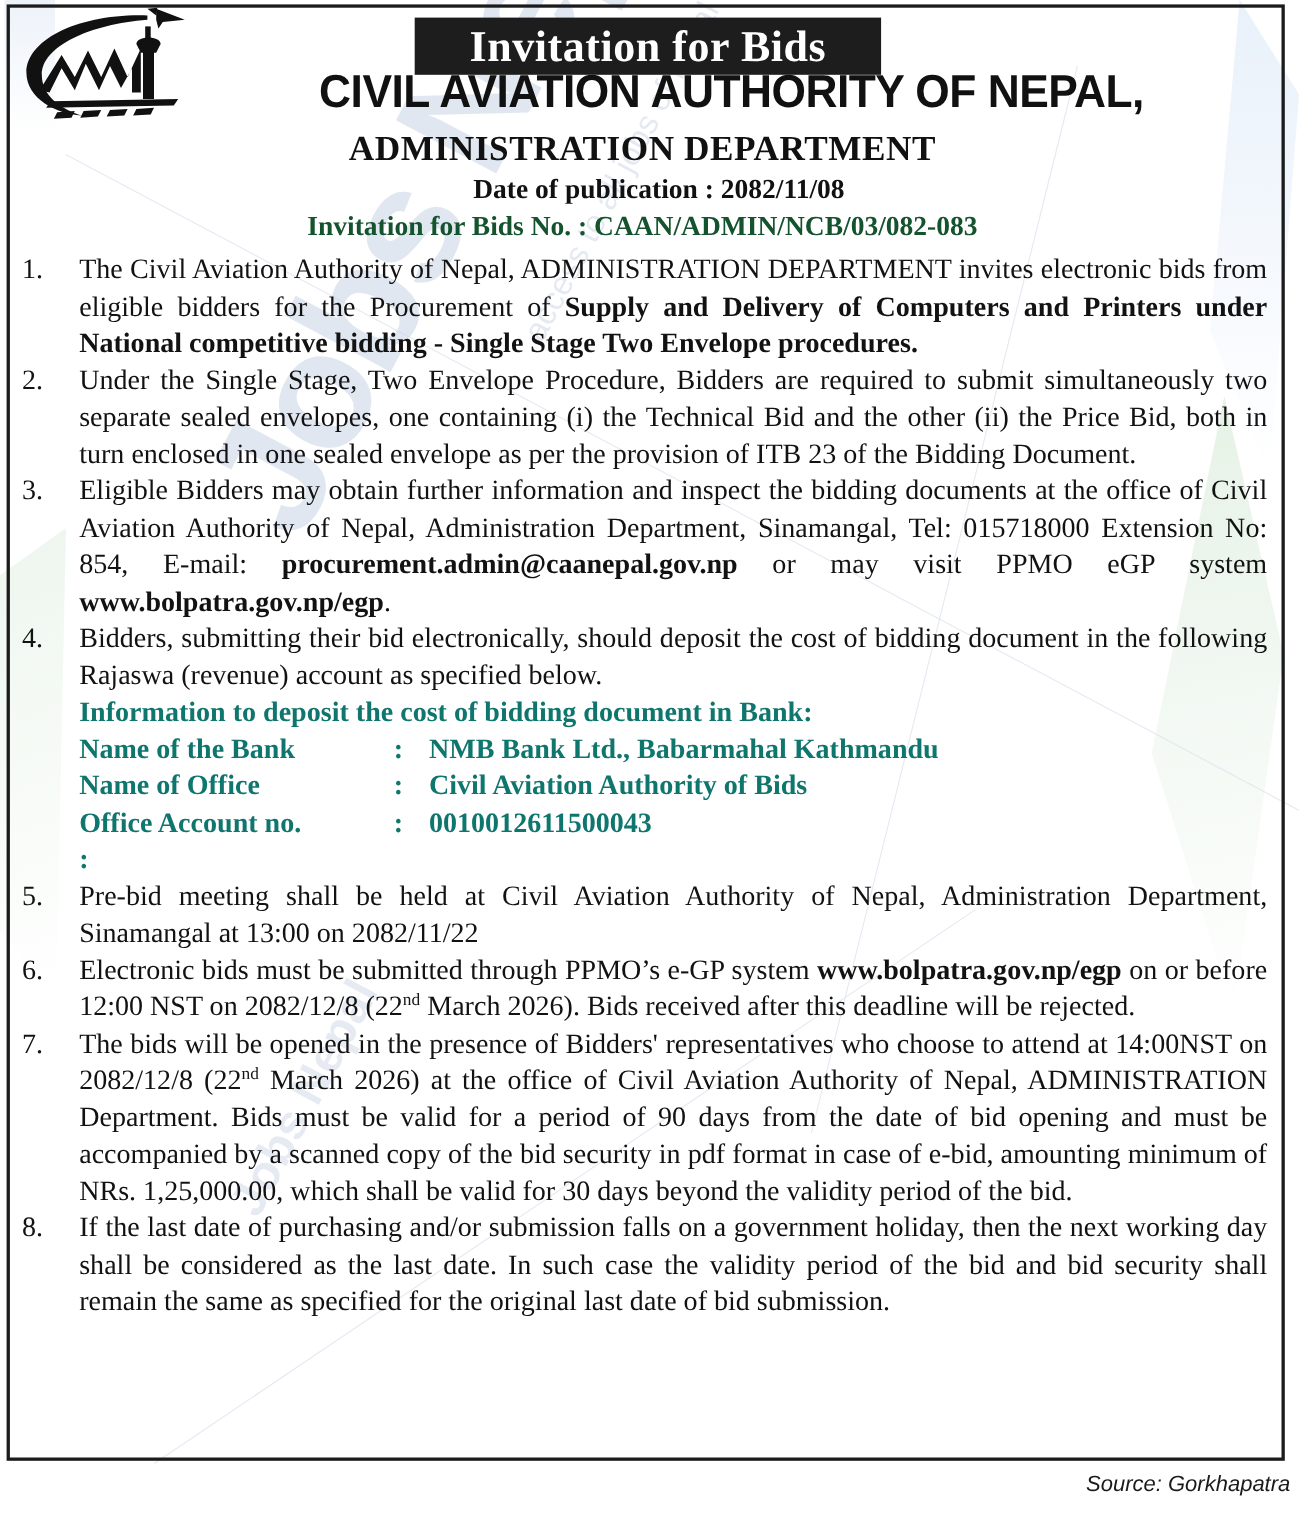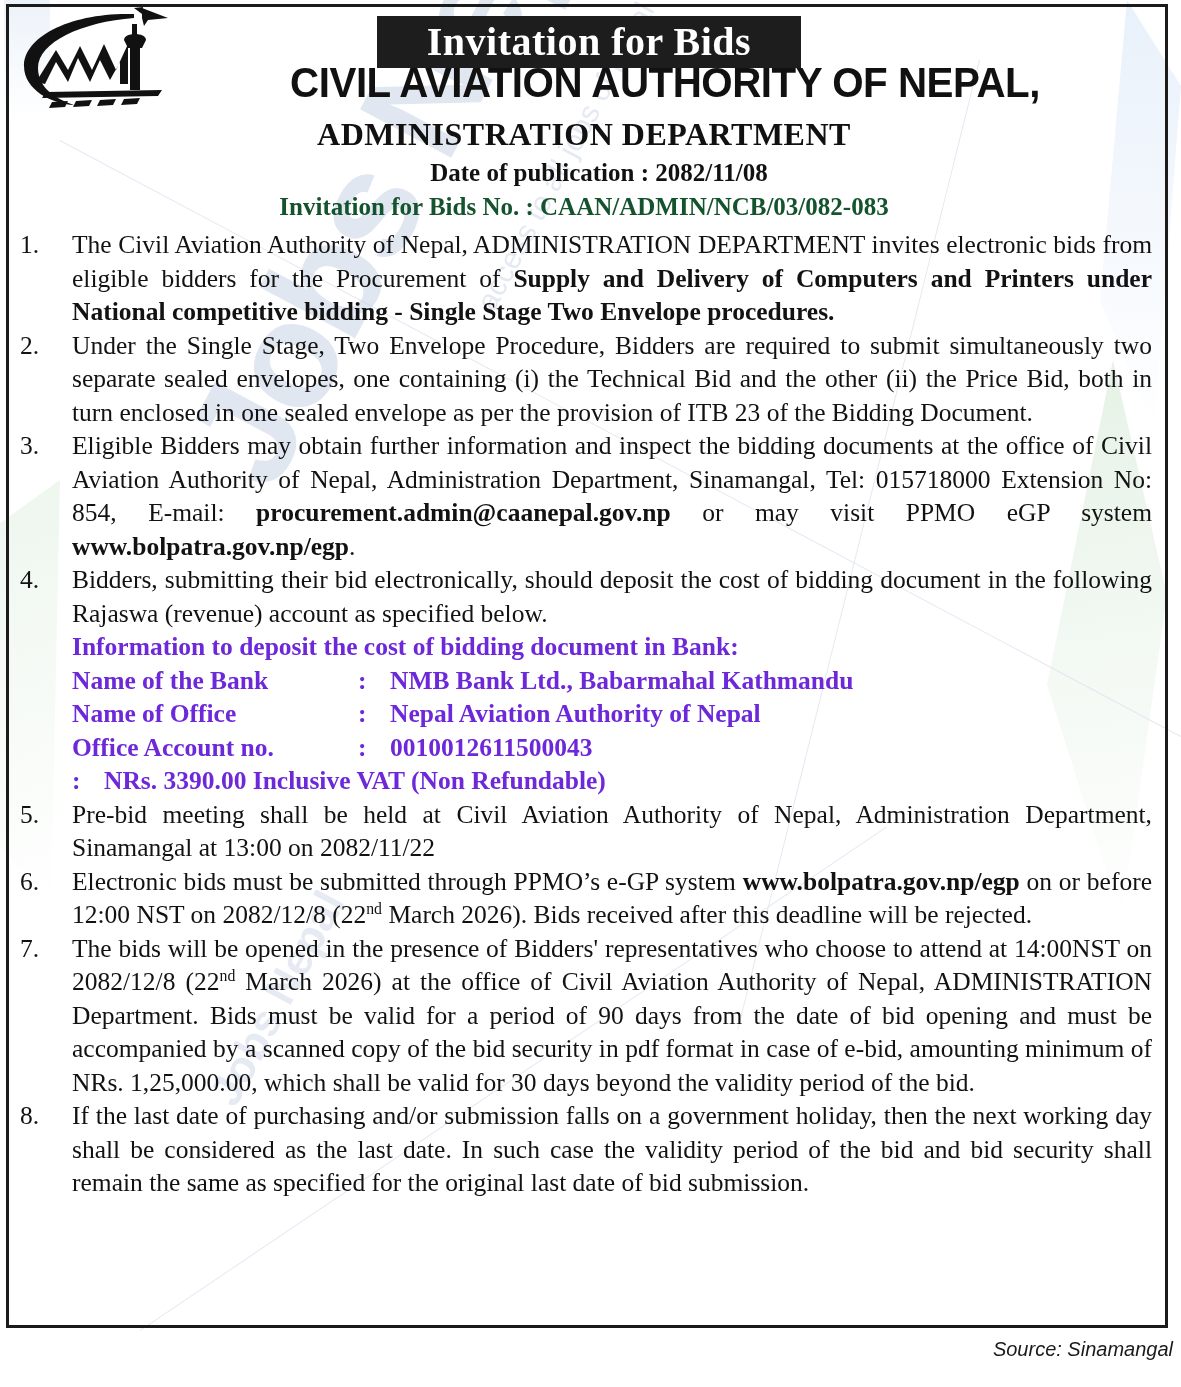--- a/index.html
+++ b/index.html
@@ -206,21 +206,21 @@
     line-height: 33.5px;
     color: #121212;
   }
   .clause b { font-weight: 700; }
   sup { font-size: 0.62em; vertical-align: super; line-height: 0; margin-top: 28px; }
 
   
   #bank-block {
     padding-left: 66px;
     padding-right: 16px;
-    color: #6d28d9;
+    color: #0f766e;
   }
   #bank-heading {
     font-weight: 700;
     font-size: 25.5px;
     line-height: 33.5px;
   }
   .bank-row {
     display: flex;
     font-weight: 700;
     font-size: 25.5px;
@@ -315,32 +315,31 @@
 
     <div class="bank-row">
       <span class="bank-label">Name of the Bank</span>
       <span class="bank-colon">:</span>
       <span class="bank-value">NMB Bank Ltd., Babarmahal Kathmandu</span>
     </div>
 
     <div class="bank-row">
       <span class="bank-label">Name of Office</span>
       <span class="bank-colon">:</span>
-      <span class="bank-value">Nepal Aviation Authority of Nepal</span>
+      <span class="bank-value">Civil Aviation Authority of Bids</span>
     </div>
 
     <div class="bank-row">
       <span class="bank-label">Office Account no.</span>
       <span class="bank-colon">:</span>
       <span class="bank-value">0010012611500043</span>
     </div>
 
     <div class="bank-row">
       <span class="bank-colon">:</span>
-      <span class="bank-value">NRs. 3390.00 Inclusive VAT (Non Refundable)</span>
     </div>
   </div>
 
   <div class="clause">
     <span class="clause-num">5.</span><span>Pre-bid meeting shall be held at Civil Aviation Authority of Nepal, Administration Department, Sinamangal at 13:00 on 2082/11/22</span>
   </div>
 
   <div class="clause">
     <span class="clause-num">6.</span><span>Electronic bids must be submitted through PPMO’s e-GP system </span><b>www.bolpatra.gov.np/egp</b><span> on or before 12:00 NST on 2082/12/8 (22</span><sup>nd</sup><span> March 2026). Bids received after this deadline will be rejected.</span>
   </div>
@@ -348,13 +347,13 @@
   <div class="clause">
     <span class="clause-num">7.</span><span>The bids will be opened in the presence of Bidders' representatives who choose to attend at 14:00NST on 2082/12/8 (22</span><sup>nd</sup><span> March 2026) at the office of Civil Aviation Authority of Nepal, ADMINISTRATION Department. Bids must be valid for a period of 90 days from the date of bid opening and must be accompanied by a scanned copy of the bid security in pdf format in case of e-bid, amounting minimum of NRs. 1,25,000.00, which shall be valid for 30 days beyond the validity period of the bid.</span>
   </div>
 
   <div class="clause">
     <span class="clause-num">8.</span><span>If the last date of purchasing and/or submission falls on a government holiday, then the next working day shall be considered as the last date. In such case the validity period of the bid and bid security shall remain the same as specified for the original last date of bid submission.</span>
   </div>
 
 </div>
 
-<div id="source-line">Source: Sinamangal</div>
+<div id="source-line">Source: Gorkhapatra</div>
 
 </body></html>

